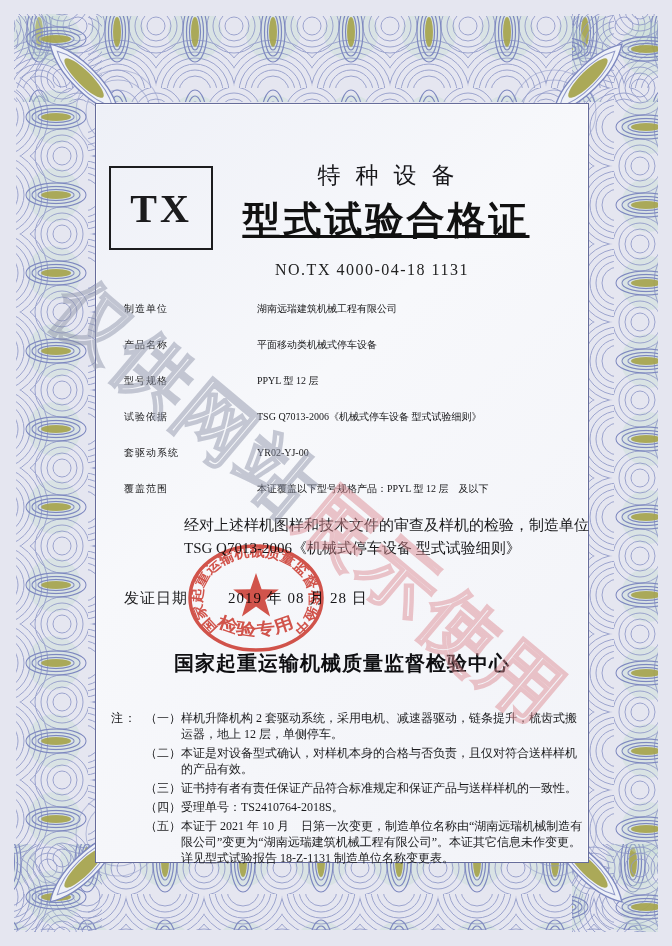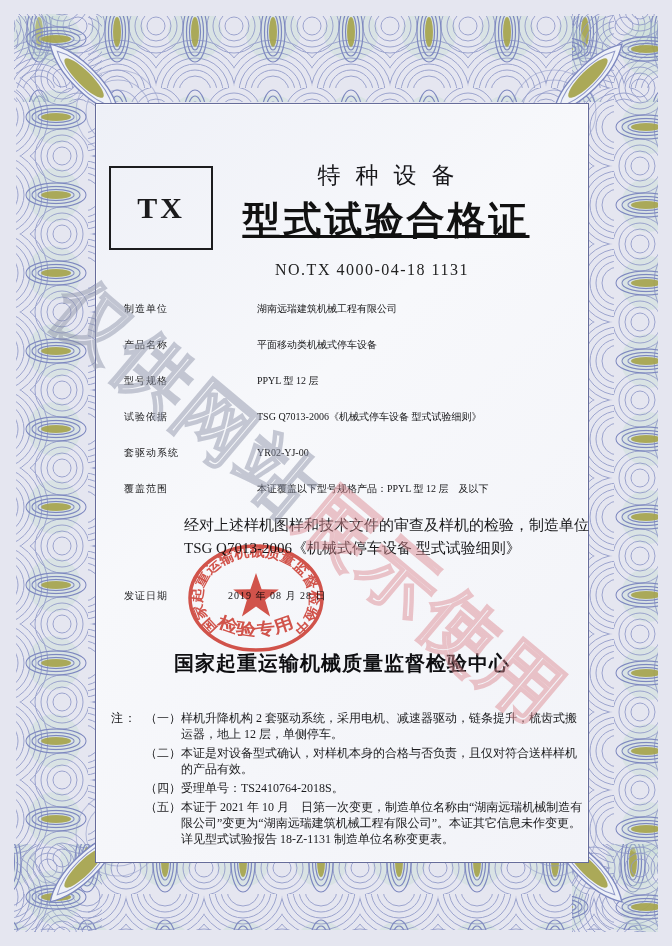--- a/index.html
+++ b/index.html
@@ -14,34 +14,34 @@
   .panel{
     position:absolute;left:95px;top:103px;width:492px;height:758px;
     background:linear-gradient(135deg,#eef0f7 0%,#f7f8fb 40%,#f2f3f8 100%);
     border:1px solid #666c9a;box-shadow:inset 0 0 0 1px rgba(255,255,255,.6);
     z-index:1;
   }
   .tx-box{
     position:absolute;left:13px;top:62px;width:100px;height:80px;
     border:2px solid #1c1c1e;display:flex;align-items:center;justify-content:center;
   }
-  .tx-box span{font-size:30px;font-weight:bold;letter-spacing:3px;text-align:right;}
+  .tx-box span{font-size:40px;font-weight:bold;letter-spacing:3px;text-align:right;}
   .titles{position:absolute;left:88px;top:56px;right:0;text-align:center;}
   .category{font-size:23px;letter-spacing:15px;text-indent:15px;color:#17171a;}
   .main-title{font-size:38px;font-weight:bold;letter-spacing:3px;margin-top:4px;color:#111;text-decoration:underline;}
   .cert-no{
     position:absolute;left:60px;right:0;top:157px;text-align:center;
     font-size:16px;letter-spacing:1.5px;color:#222;
   }
   .fields{position:absolute;left:28px;top:194px;right:6px;}
   .frow{display:flex;margin-bottom:14px;font-size:10px;line-height:22px;gap:21px;}
   .flabel{width:64px;flex:none;letter-spacing:1px;color:#1c1c1e;}
   .fvalue{margin-left:48px;white-space:nowrap;color:#161618;}
   .confirm{position:absolute;left:88px;top:410px;font-size:15px;line-height:23px;white-space:nowrap;}
-  .date-row{position:absolute;left:28px;top:485px;display:flex;font-size:10px;align-items:center;}
+  .date-row{position:absolute;left:28px;top:485px;display:flex;font-size:15px;align-items:center;}
   .date-row .fvalue{margin-left:40px;letter-spacing:1px;}
   .issuer{
     position:absolute;left:0;right:0;top:546px;text-align:center;
     font-size:20px;font-weight:bold;letter-spacing:1px;color:#0f0f12;
   }
   .notes{position:absolute;left:15px;right:4px;top:606px;display:flex;font-size:12px;line-height:16px;}
   .notes-label{width:34px;flex:none;letter-spacing:1px;}
   .notes-list{margin:0;padding:0;list-style:none;flex:1;}
   .notes-list li{padding-left:36px;text-indent:-36px;margin-bottom:3px;white-space:normal;font-family:Liberation Serif, serif;}
   
@@ -184,20 +184,21 @@
       </text>
     </svg>
 
     <div class="issuer">国家起重运输机械质量监督检验中心</div>
 
     <div class="notes">
       <span class="notes-label">注：</span>
       <ol class="notes-list">
         <li>（一）样机升降机构 2 套驱动系统，采用电机、减速器驱动，链条提升，梳齿式搬运器，地上 12 层，单侧停车。</li>
         <li>（二）本证是对设备型式确认，对样机本身的合格与否负责，且仅对符合送样样机的产品有效。</li>
+        <li>（三）证书持有者有责任保证产品符合标准规定和保证产品与送样样机的一致性。</li>
         <li>（四）受理单号：TS2410764-2018S。</li>
         <li>（五）本证于 2021 年 10 月　日第一次变更，制造单位名称由“湖南远瑞机械制造有限公司”变更为“湖南远瑞建筑机械工程有限公司”。本证其它信息未作变更。详见型式试验报告 18-Z-1131 制造单位名称变更表。</li>
       </ol>
     </div>
   </div>
 
   <div class="watermark">
     <span class="wm1">仅供网站</span><span class="wm2">展示使用</span>
   </div>
 

